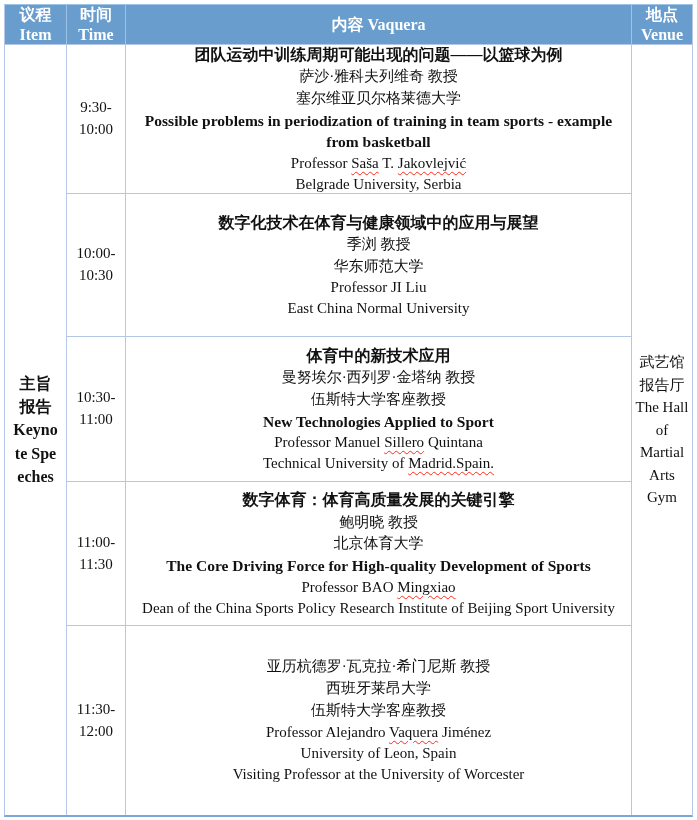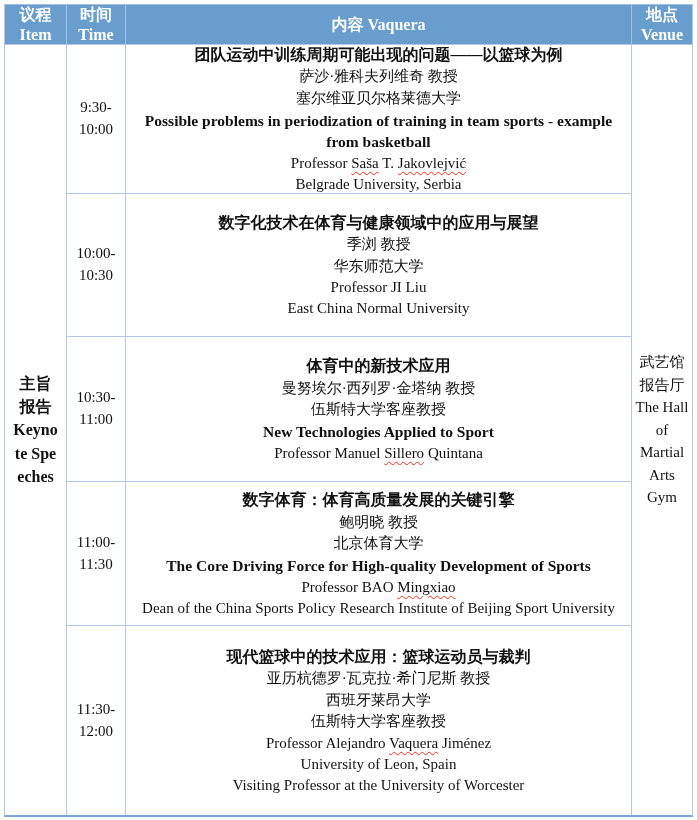--- a/index.html
+++ b/index.html
@@ -121,39 +121,39 @@
 
     <div class="cell time-cell" style="grid-column:2;grid-row:4">
       <div class="inner">10:30-11:00</div>
     </div>
     <div class="cell content-cell" style="grid-column:3;grid-row:4">
       <div class="zh-title">体育中的新技术应用</div>
       <div class="zh">曼努埃尔·西列罗·金塔纳 教授</div>
       <div class="zh">伍斯特大学客座教授</div>
       <div class="en-title">New Technologies Applied to Sport</div>
       <div class="en"><span>Professor Manuel </span><span class="sp">Sillero</span><span> Quintana</span></div>
+      <div class="en"><span>Technical University of </span><span class="sp">Madrid.Spain.</span></div>
     </div>
 
     <div class="cell time-cell" style="grid-column:2;grid-row:5">
       <div class="inner">11:00-11:30</div>
     </div>
     <div class="cell content-cell" style="grid-column:3;grid-row:5">
       <div class="zh-title">数字体育：体育高质量发展的关键引擎</div>
       <div class="zh">鲍明晓 教授</div>
       <div class="zh">北京体育大学</div>
       <div class="en-title">The Core Driving Force for High-quality Development of Sports</div>
       <div class="en"><span>Professor BAO </span><span class="sp">Mingxiao</span></div>
       <div class="en" style="max-width:505px">Dean of the China Sports Policy Research Institute of Beijing Sport University</div>
     </div>
 
     <div class="cell time-cell last-row" style="grid-column:2;grid-row:6">
       <div class="inner">11:30-12:00</div>
     </div>
     <div class="cell content-cell last-row" style="grid-column:3;grid-row:6">
-      <div class="zh-title">现代篮球中的技术应用：篮球运动员与裁判</div>
       <div class="zh">亚历杭德罗·瓦克拉·希门尼斯 教授</div>
       <div class="zh">西班牙莱昂大学</div>
       <div class="zh">伍斯特大学客座教授</div>
       <div class="en"><span>Professor Alejandro </span><span class="sp">Vaquera</span><span> Jiménez</span></div>
       <div class="en">University of Leon, Spain</div>
       <div class="en">Visiting Professor at the University of Worcester</div>
     </div>
 
     <div class="cell venue-cell last-col last-row">
       <div class="inner">武艺馆报告厅 The Hall of Martial Arts Gym</div>

